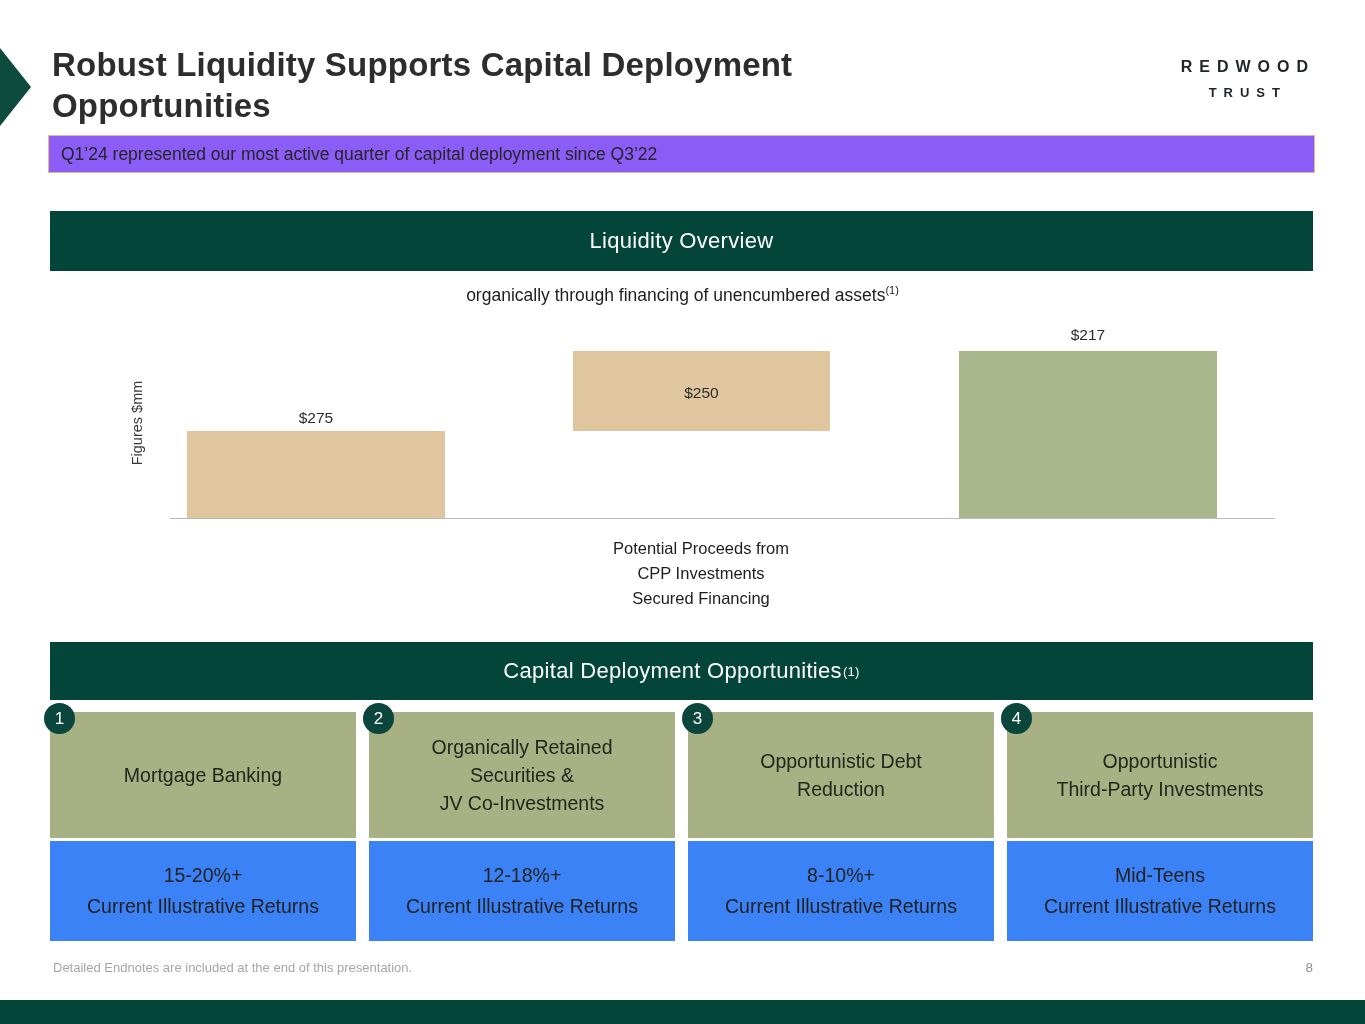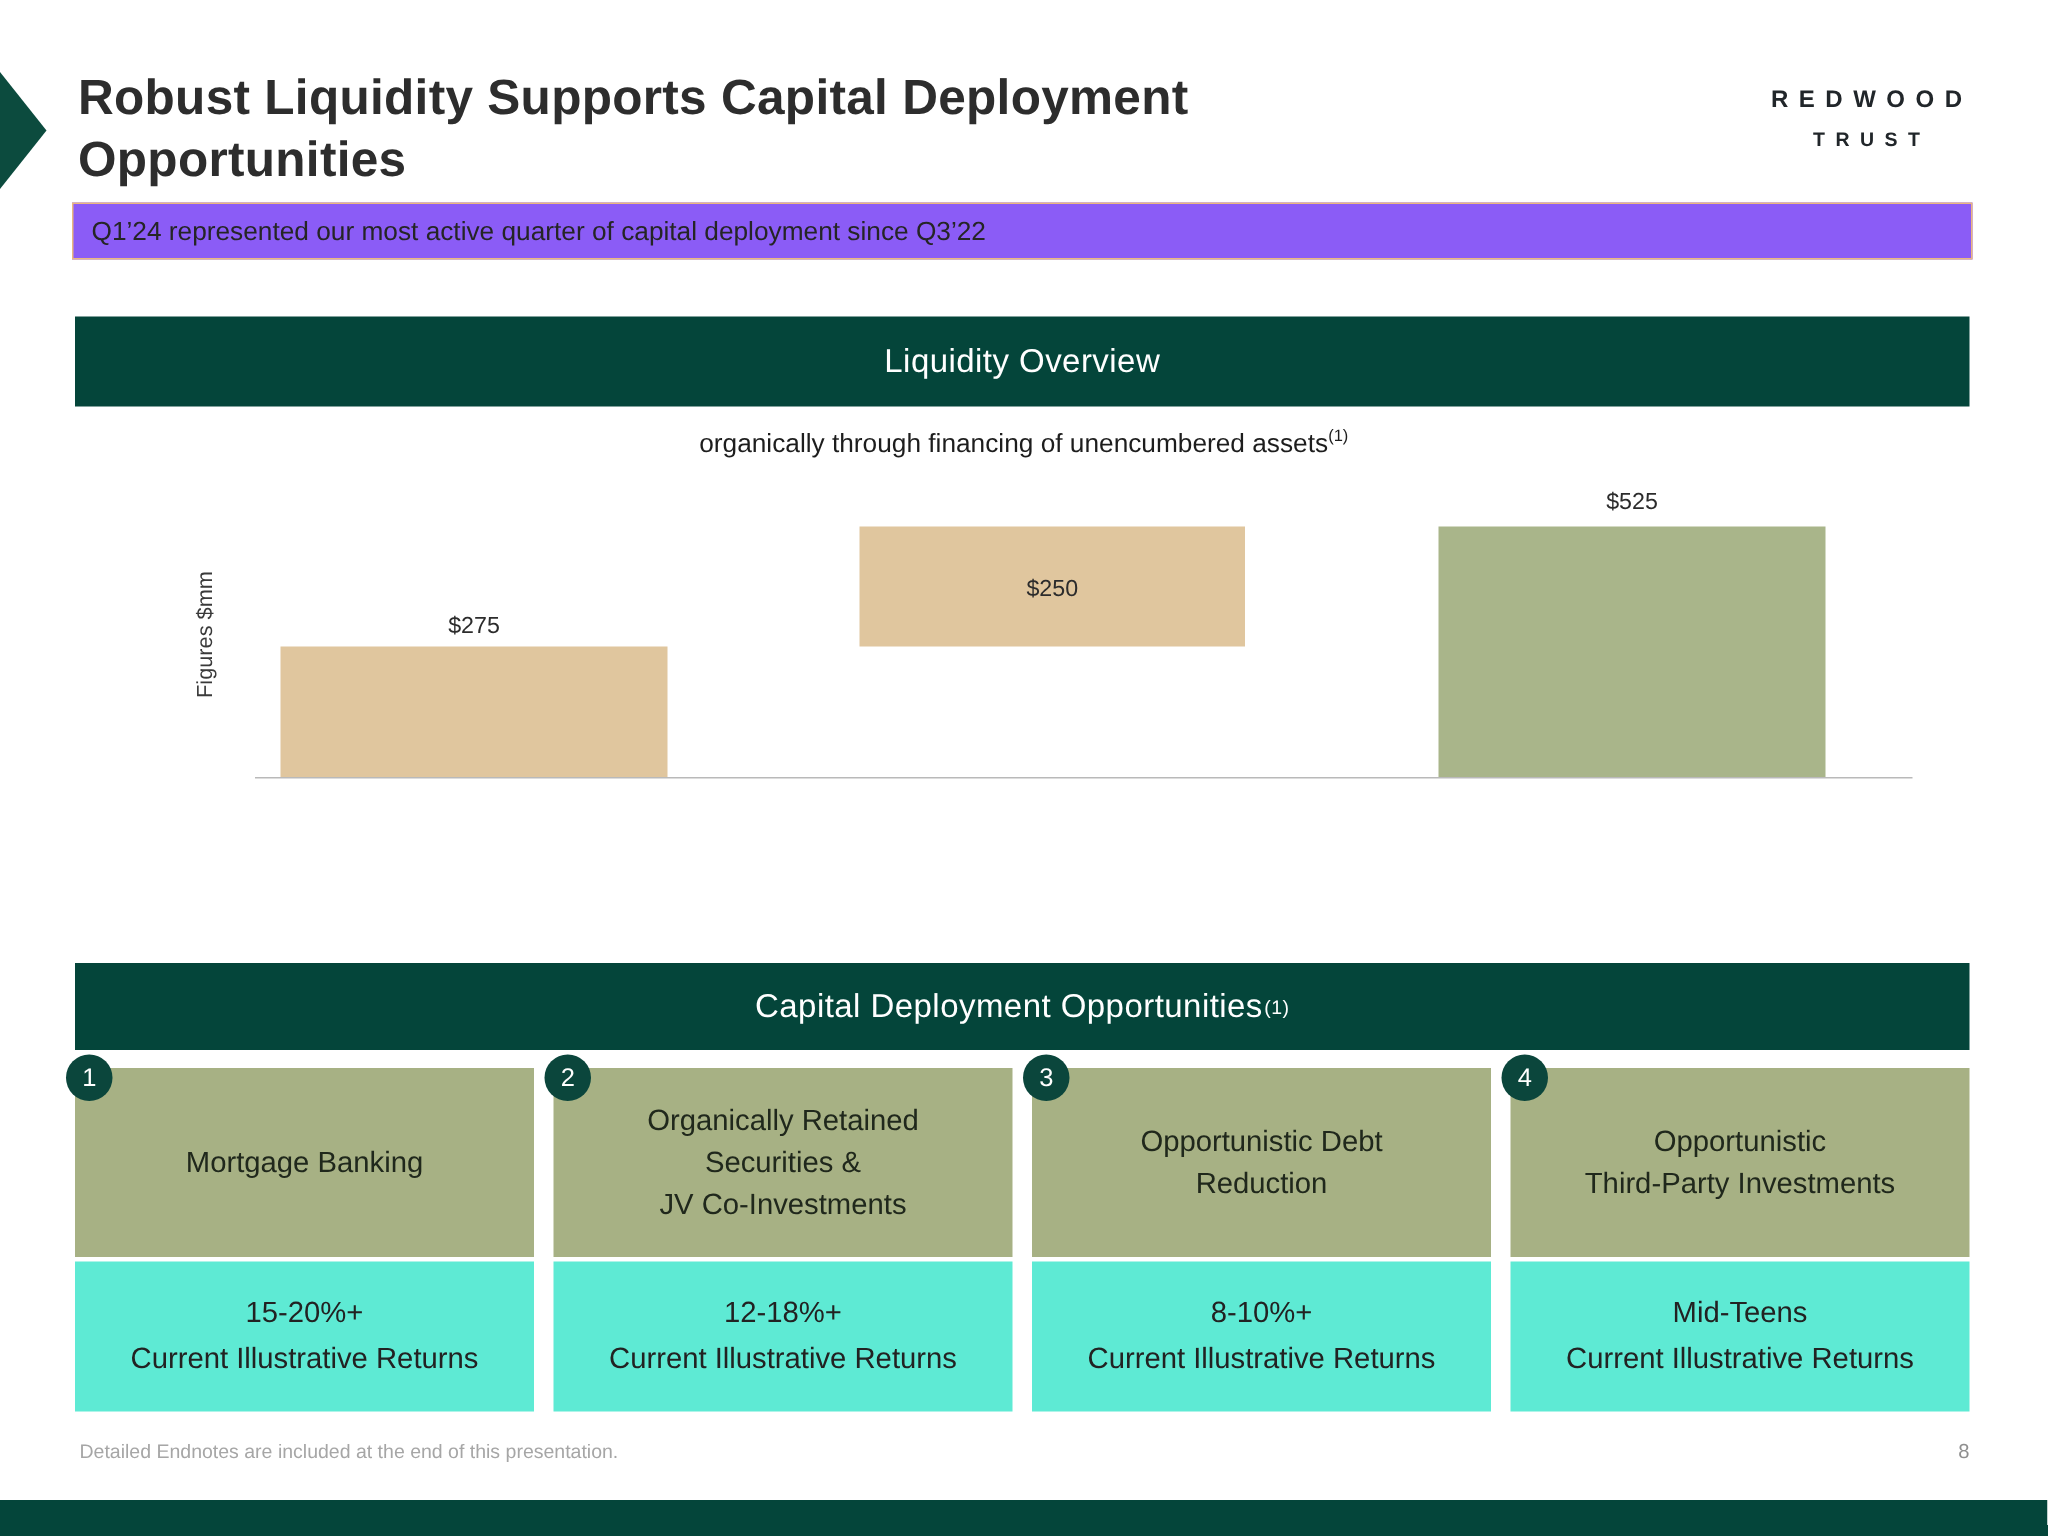--- a/index.html
+++ b/index.html
@@ -90,21 +90,21 @@
     display:flex; align-items:center; justify-content:center;
     font-size:17px; z-index:2;
   }
   .opp-header {
     height:126px; background:#a7b184;
     display:flex; align-items:center; justify-content:center;
     text-align:center; font-size:19.5px; line-height:1.45;
     color:#20281c; white-space:pre-line;
   }
   .opp-values {
-    margin-top:3px; height:100px; background:#5eead4;
+    margin-top:3px; height:100px; background:#3b82f6;
     display:flex; flex-direction:column; align-items:center; justify-content:center;
     text-align:center; font-size:19.5px; line-height:1.6; color:#222;
   }
   
   .footnote {
     position:absolute; left:53px; top:960px;
     font-size:13px; color:#a6a6a6;
   }
   .page-number {
     position:absolute; right:52px; top:960px;
@@ -146,25 +146,28 @@
   <div class="bar-slot slot-0">
     <div class="bar" style="bottom: 0px; height: 87.4762px; background: rgb(224, 198, 158);"></div>
     <div class="bar-label" style="bottom: 91px;">$275</div>
   </div>
   <div class="bar-slot slot-1">
     <div class="bar" style="bottom: 87.4762px; height: 79.5238px; background: rgb(224, 198, 158);"></div>
     <div class="bar-label" style="bottom: 116.238px;">$250</div>
   </div>
   <div class="bar-slot slot-2">
     <div class="bar" style="bottom: 0px; height: 167px; background: rgb(169, 181, 138);"></div>
-    <div class="bar-label" style="bottom: 174px;">$525</div>
+    <div class="bar-label" style="bottom: 174px;">$217</div>
   </div>
 </div>
 
 <div class="xlabels">
+  <div class="xlabel xlabel-1">Potential Proceeds from
+CPP Investments
+Secured Financing</div>
 </div>
 
 <div class="banner banner-capital">
   <span>Capital Deployment Opportunities</span>
     <sup>(1)</sup>
 </div>
 
 <div class="columns">
 
   <div class="opp-column">

